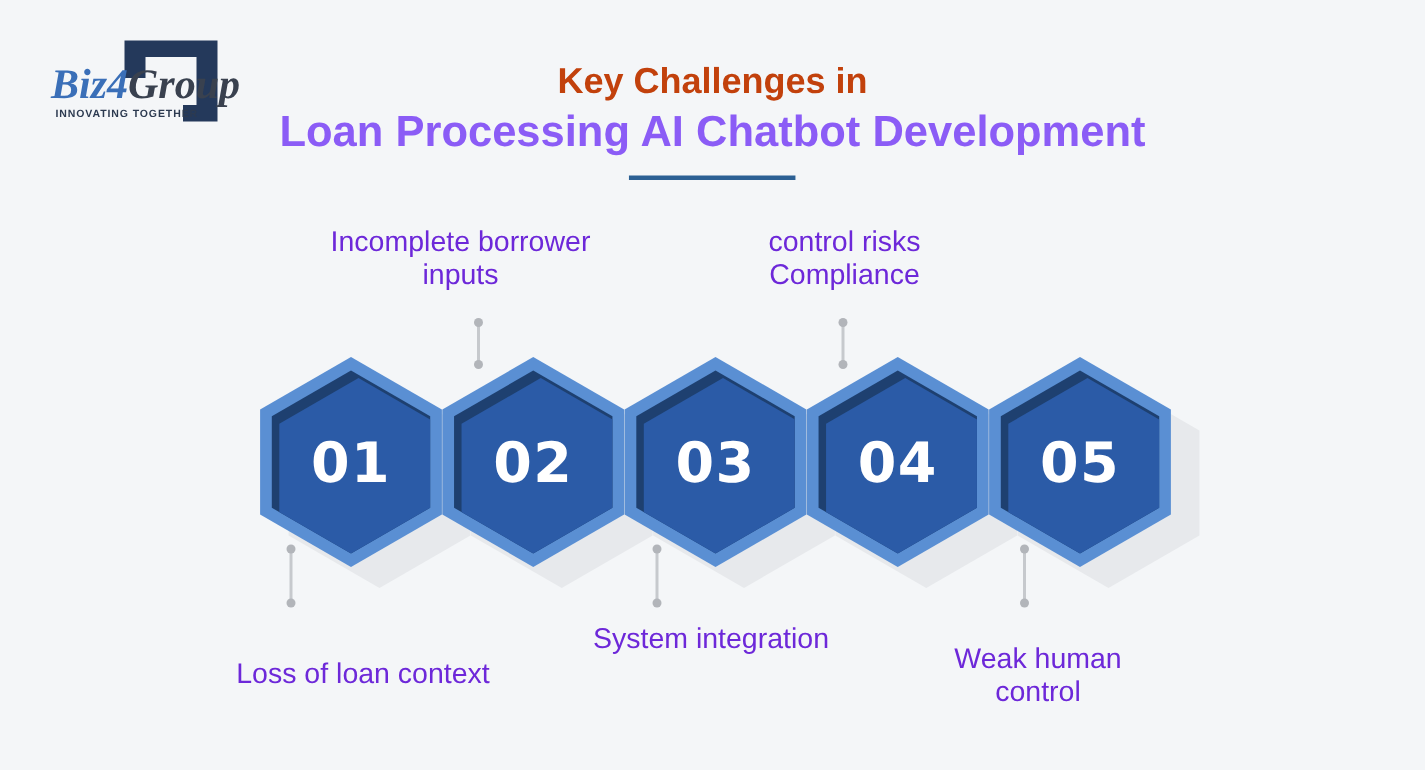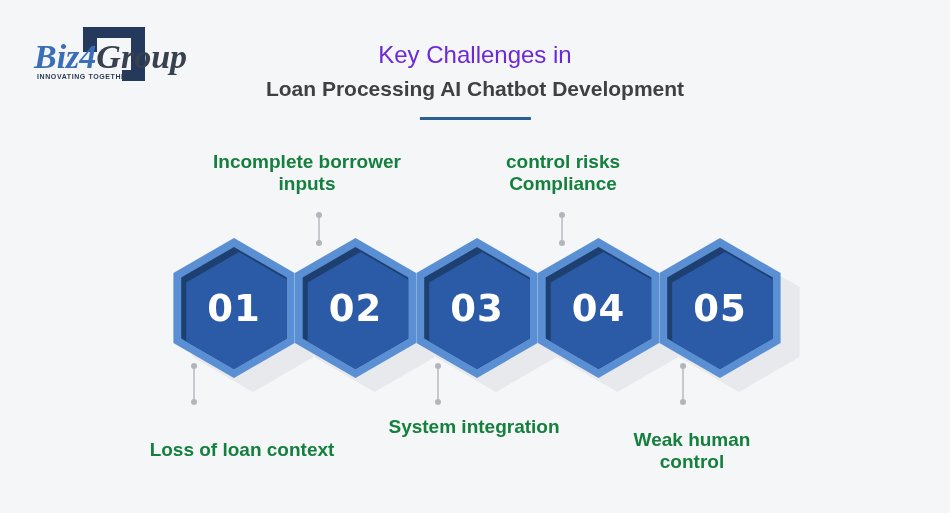--- a/index.html
+++ b/index.html
@@ -8,40 +8,40 @@
     position:relative;width:950px;height:513px;background:#f4f6f8;
     overflow:hidden;
   }
 
   
   .logo{position:absolute;left:24px;top:18px;width:150px;height:72px;}
   .logo-bracket{position:absolute;left:0;top:0;}
   .logo-text{
     position:absolute;left:10px;top:26px;
     font-family:"Liberation Serif", serif;font-style:italic;font-weight:700;
-    font-size:34px;line-height:26px;white-space:nowrap;
+    font-size:28px;line-height:26px;white-space:nowrap;
   }
   .lt-blue{color:#3a6fb8;}
   .lt-dark{color:#39414f;}
   .logo-tagline{
     position:absolute;left:13px;top:55px;
     font-size:7px;font-weight:700;letter-spacing:0.6px;color:#2c3a50;
     white-space:nowrap;
   }
 
   
   .title{position:absolute;left:475px;top:40px;transform:translateX(-50%);text-align:center;}
-  .title-line1{font-size:24px;font-weight:400;color:#6d28d9;line-height:30px;white-space:nowrap;}
-  .title-line2{font-size:21px;font-weight:700;color:#404040;line-height:31px;margin-top:3px;white-space:nowrap;}
+  .title-line1{font-size:24px;font-weight:700;color:#c2410c;line-height:30px;white-space:nowrap;}
+  .title-line2{font-size:29px;font-weight:700;color:#8b5cf6;line-height:31px;margin-top:3px;white-space:nowrap;}
   .title-underline{width:111px;height:3px;background:#2c6094;margin:13px auto 0;}
 
   
   .ch-label{
     position:absolute;transform:translateX(-50%);text-align:center;
-    font-size:19px;font-weight:700;color:#15803d;line-height:22px;
+    font-size:19px;font-weight:400;color:#6d28d9;line-height:22px;
   }
   .ch-label div{white-space:nowrap;}
   .lbl-02{left:307px;top:151px;}
   .lbl-04{left:563px;top:151px;}
   .lbl-01{left:242px;top:439px;}
   .lbl-03{left:474px;top:416px;}
   .lbl-05{left:692px;top:429px;}
 
   
   .connector{position:absolute;width:2px;background:#c6c9cd;}

